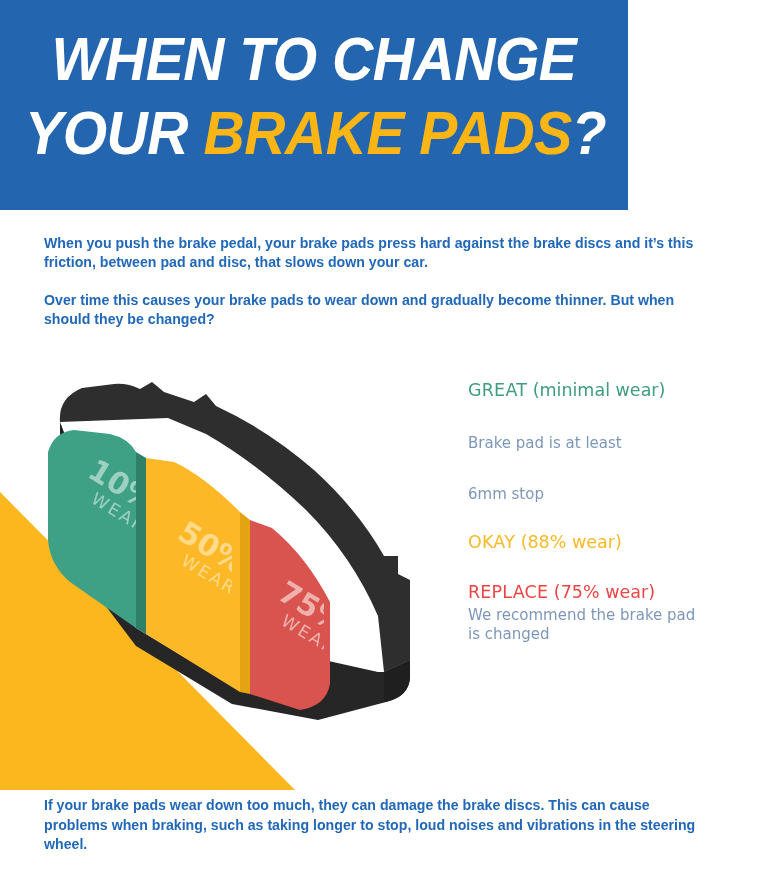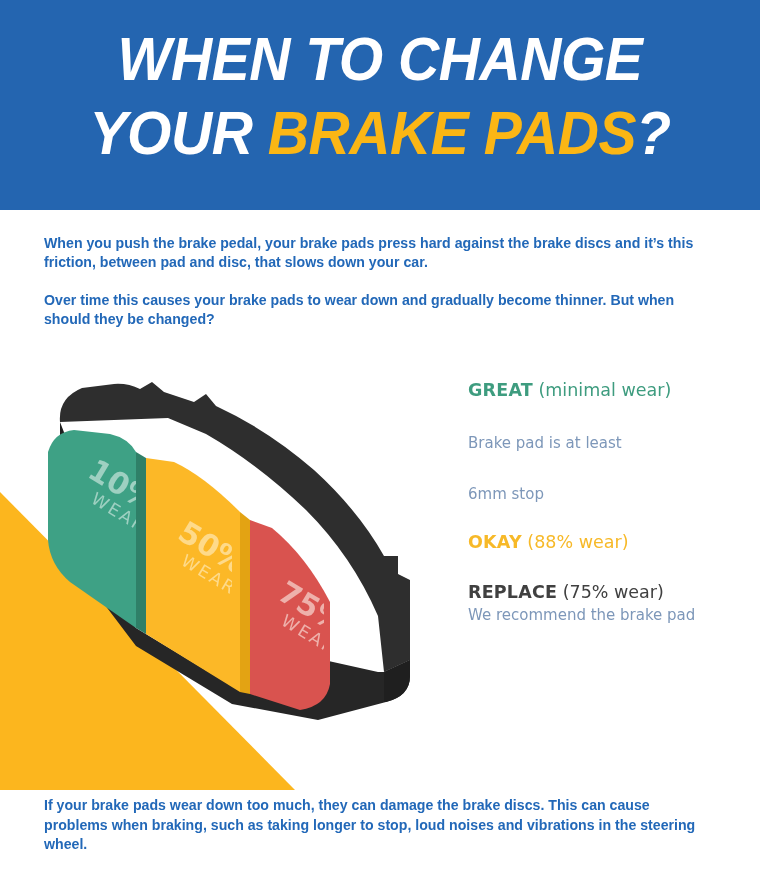--- a/index.html
+++ b/index.html
@@ -12,21 +12,21 @@
     height: 876px;
     font-family: "Liberation Sans", sans-serif;
     position: relative;
     overflow: hidden;
   }
 
   
   .header {
     position: absolute;
     left: 0; top: 0;
-    width: 760px;
+    width: 628px;
     height: 210px;
     background: #2465B0;
     overflow: hidden;
   }
   .header-title {
     position: absolute;
     left: 0; right: 0;
     top: 22px;
     text-align: center;
     font-family: "Liberation Sans Narrow", "Liberation Sans", sans-serif;
@@ -102,42 +102,42 @@
   }
   .legend-block { margin-bottom: 26px; }
   .legend-block:last-child { margin-bottom: 0; }
   .legend-heading {
     font-size: 17.5px;
     line-height: 24px;
     margin-bottom: 2px;
     white-space: nowrap;
   }
   .legend-heading .kw {
-    font-weight: bold;
+    font-weight: normal;
     letter-spacing: 0.2px;
   }
   .legend-heading .qual {
     font-weight: normal;
   }
   .legend-body {
     font-size: 15px;
     line-height: 19px;
     color: #7D97B9;
   }
   .legend-body div { white-space: nowrap; margin-top: 32px; }
   .legend-note {
     font-size: 15px;
     line-height: 19px;
     color: #7D97B9;
   }
   .legend-note div { white-space: nowrap; }
 
   .c-great { color: #3E9C7F; }
   .c-okay  { color: #F7B928; }
-  .c-replace { color: #404040; }
+  .c-replace { color: #ef4444; }
 </style>
 </head>
 <body>
 
 <div class="header">
   <div class="header-title">
     <span class="title-line">WHEN TO CHANGE</span>
     <span class="title-line"><span>YOUR </span><span class="title-accent">BRAKE PADS</span><span>?</span></span>
   </div>
 </div>
@@ -237,20 +237,21 @@
     </div>
   </div>
 
   <div class="legend-block">
     <div class="legend-heading">
       <span class="kw c-replace">REPLACE</span>
       <span class="qual c-replace">(75% wear)</span>
     </div>
     <div class="legend-note">
       <div>We recommend the brake pad</div>
+      <div>is changed</div>
     </div>
   </div>
 
 </div>
 
 <div class="outro">
   <p>If your brake pads wear down too much, they can damage the brake discs. This can cause problems when braking, such as taking longer to stop, loud noises and vibrations in the steering wheel.</p>
 </div>
 
 </body></html>

